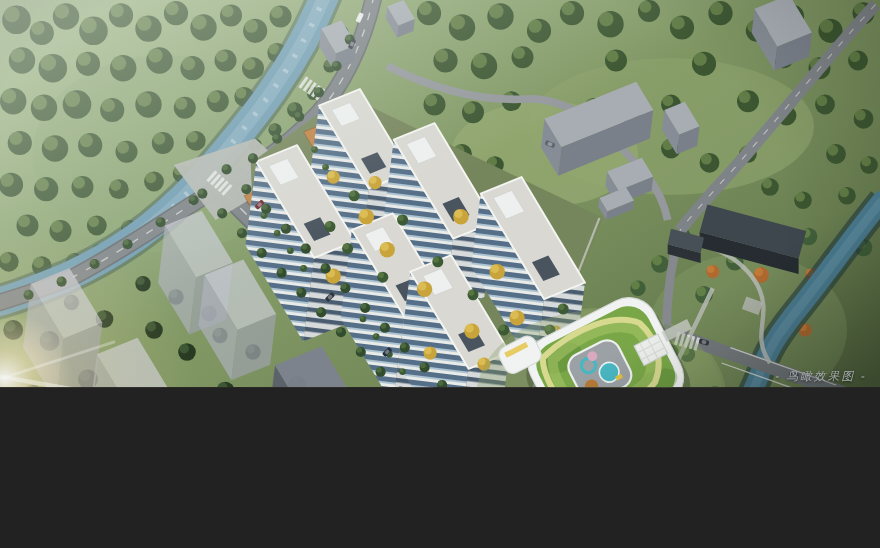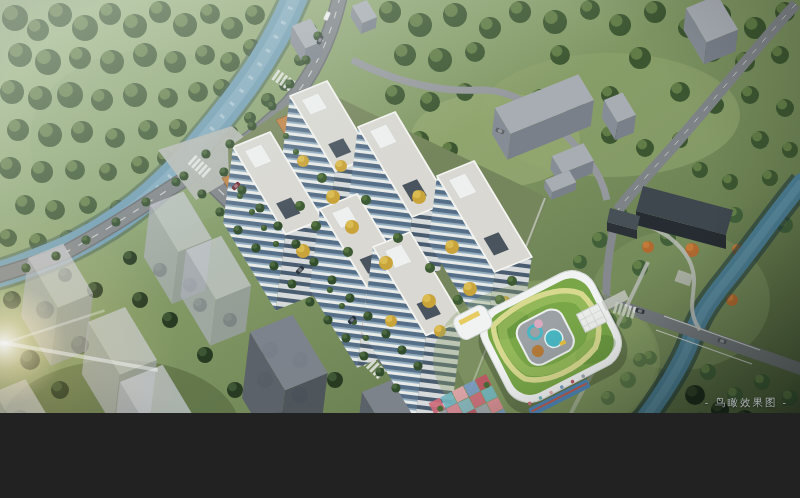--- a/index.html
+++ b/index.html
@@ -1,17 +1,17 @@
 <!DOCTYPE html>
 <html><head>
 <meta charset="utf-8">
 <style>
   html,body{margin:0;padding:0;background:#222;}
-  #stage{position:relative;width:800px;height:413px;overflow:hidden;
-         font-family:"Liberation Sans",sans-serif;background:#7f1d1d;}
+  #stage{position:relative;width:800px;height:352px;overflow:hidden;
+         font-family:"Liberation Sans",sans-serif;background:#7f1d1d;font-style:italic;}
   #stage svg{position:absolute;left:0;top:0;}
   #caption{position:absolute;right:12px;bottom:3px;font-size:10.5px;
            letter-spacing:2px;color:#a9aeb0;text-shadow:0 1px 2px rgba(0,0,0,.6);
            font-family:"Liberation Sans",sans-serif;}
 </style>
 </head>
 <body>
 
 <div id="stage">
 <svg id="scene" width="800" height="498" viewBox="0 0 800 498">

